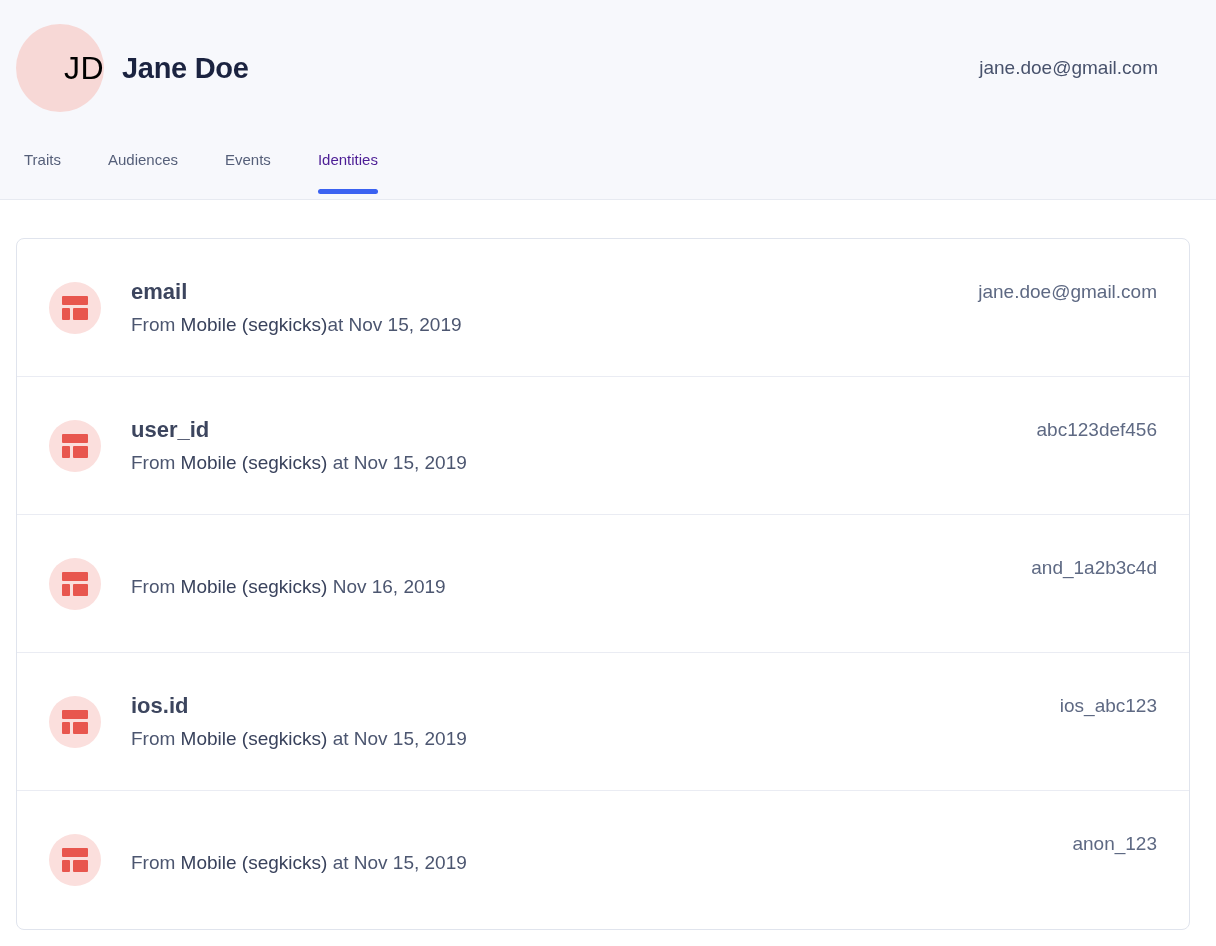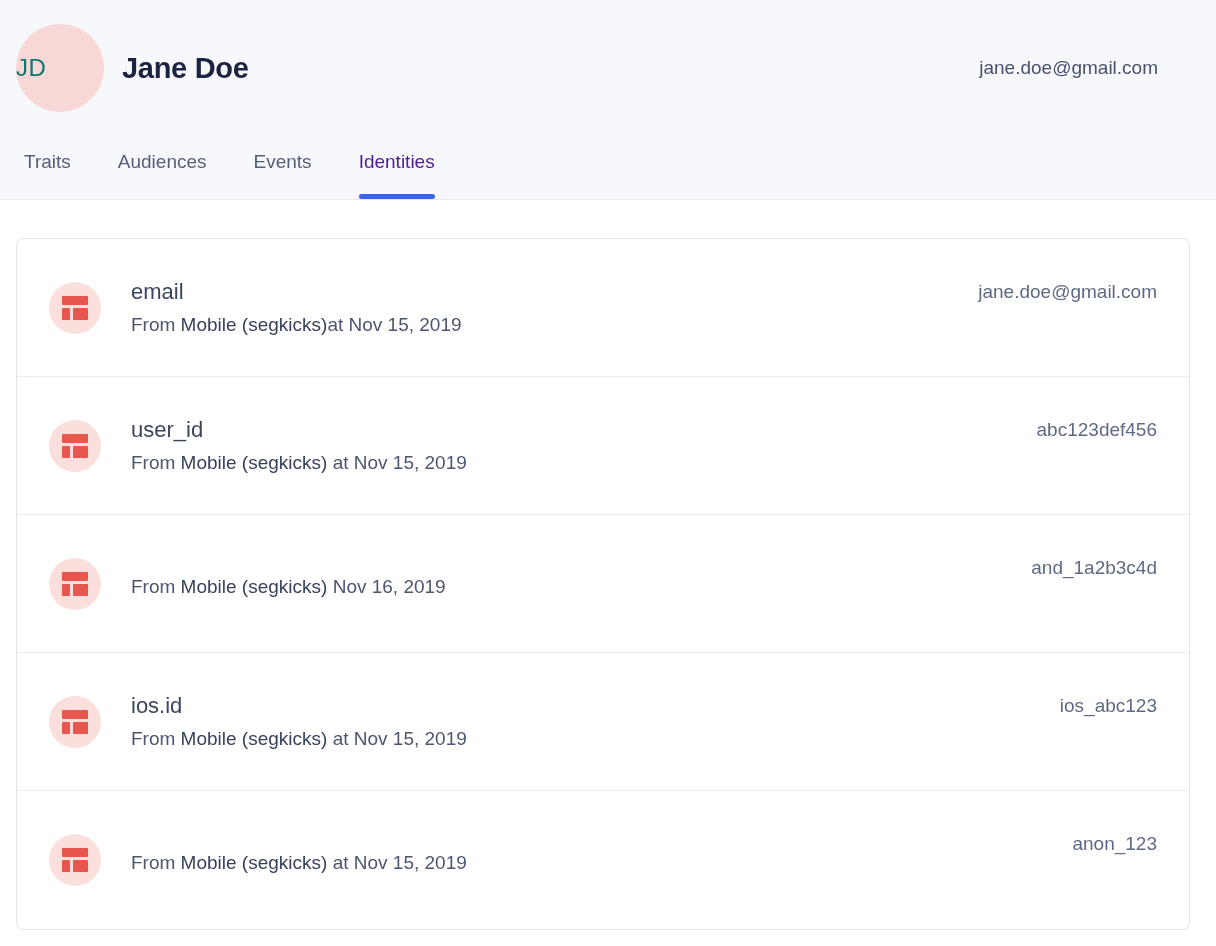--- a/index.html
+++ b/index.html
@@ -20,26 +20,26 @@
   .header-top {
     display: flex;
     align-items: center;
     padding: 24px 58px 0 16px;
   }
   .avatar {
     width: 88px;
     height: 88px;
     border-radius: 50%;
     background: #f7d8d6;
-    color: #0f766e;
-    font-size: 24px;
+    color: #000000;
+    font-size: 32px;
     letter-spacing: 0.5px;
     display: flex;
     align-items: center;
-    justify-content: flex-start;
+    justify-content: flex-end;
     flex: 0 0 auto;
   }
   .profile-name {
     margin-left: 18px;
     font-size: 29px;
     font-weight: 700;
     letter-spacing: -0.3px;
     color: #1b2340;
   }
   .header-email {
@@ -48,21 +48,21 @@
     color: #48526c;
   }
   .tabs {
     display: flex;
     gap: 47px;
     padding-left: 24px;
     margin-top: 39px;
   }
   .tab {
     position: relative;
-    font-size: 19px;
+    font-size: 15px;
     color: #555f79;
     padding-bottom: 26px;
     cursor: pointer;
     white-space: nowrap;
   }
   .tab.active { color: #4c1d95; }
   .tab-indicator {
     position: absolute;
     left: 0;
     right: 0;
@@ -93,21 +93,21 @@
     border-radius: 50%;
     background: #fbdfdd;
     display: flex;
     align-items: center;
     justify-content: center;
     flex: 0 0 auto;
   }
   .row-text { margin-left: 30px; }
   .row-title {
     font-size: 22px;
-    font-weight: 400;
+    font-weight: 700;
     color: #3c455e;
     line-height: 28px;
   }
   .row-sub {
     margin-top: 6px;
     font-size: 19px;
     color: #4c5670;
     line-height: 26px;
   }
   .row-sub .source {

